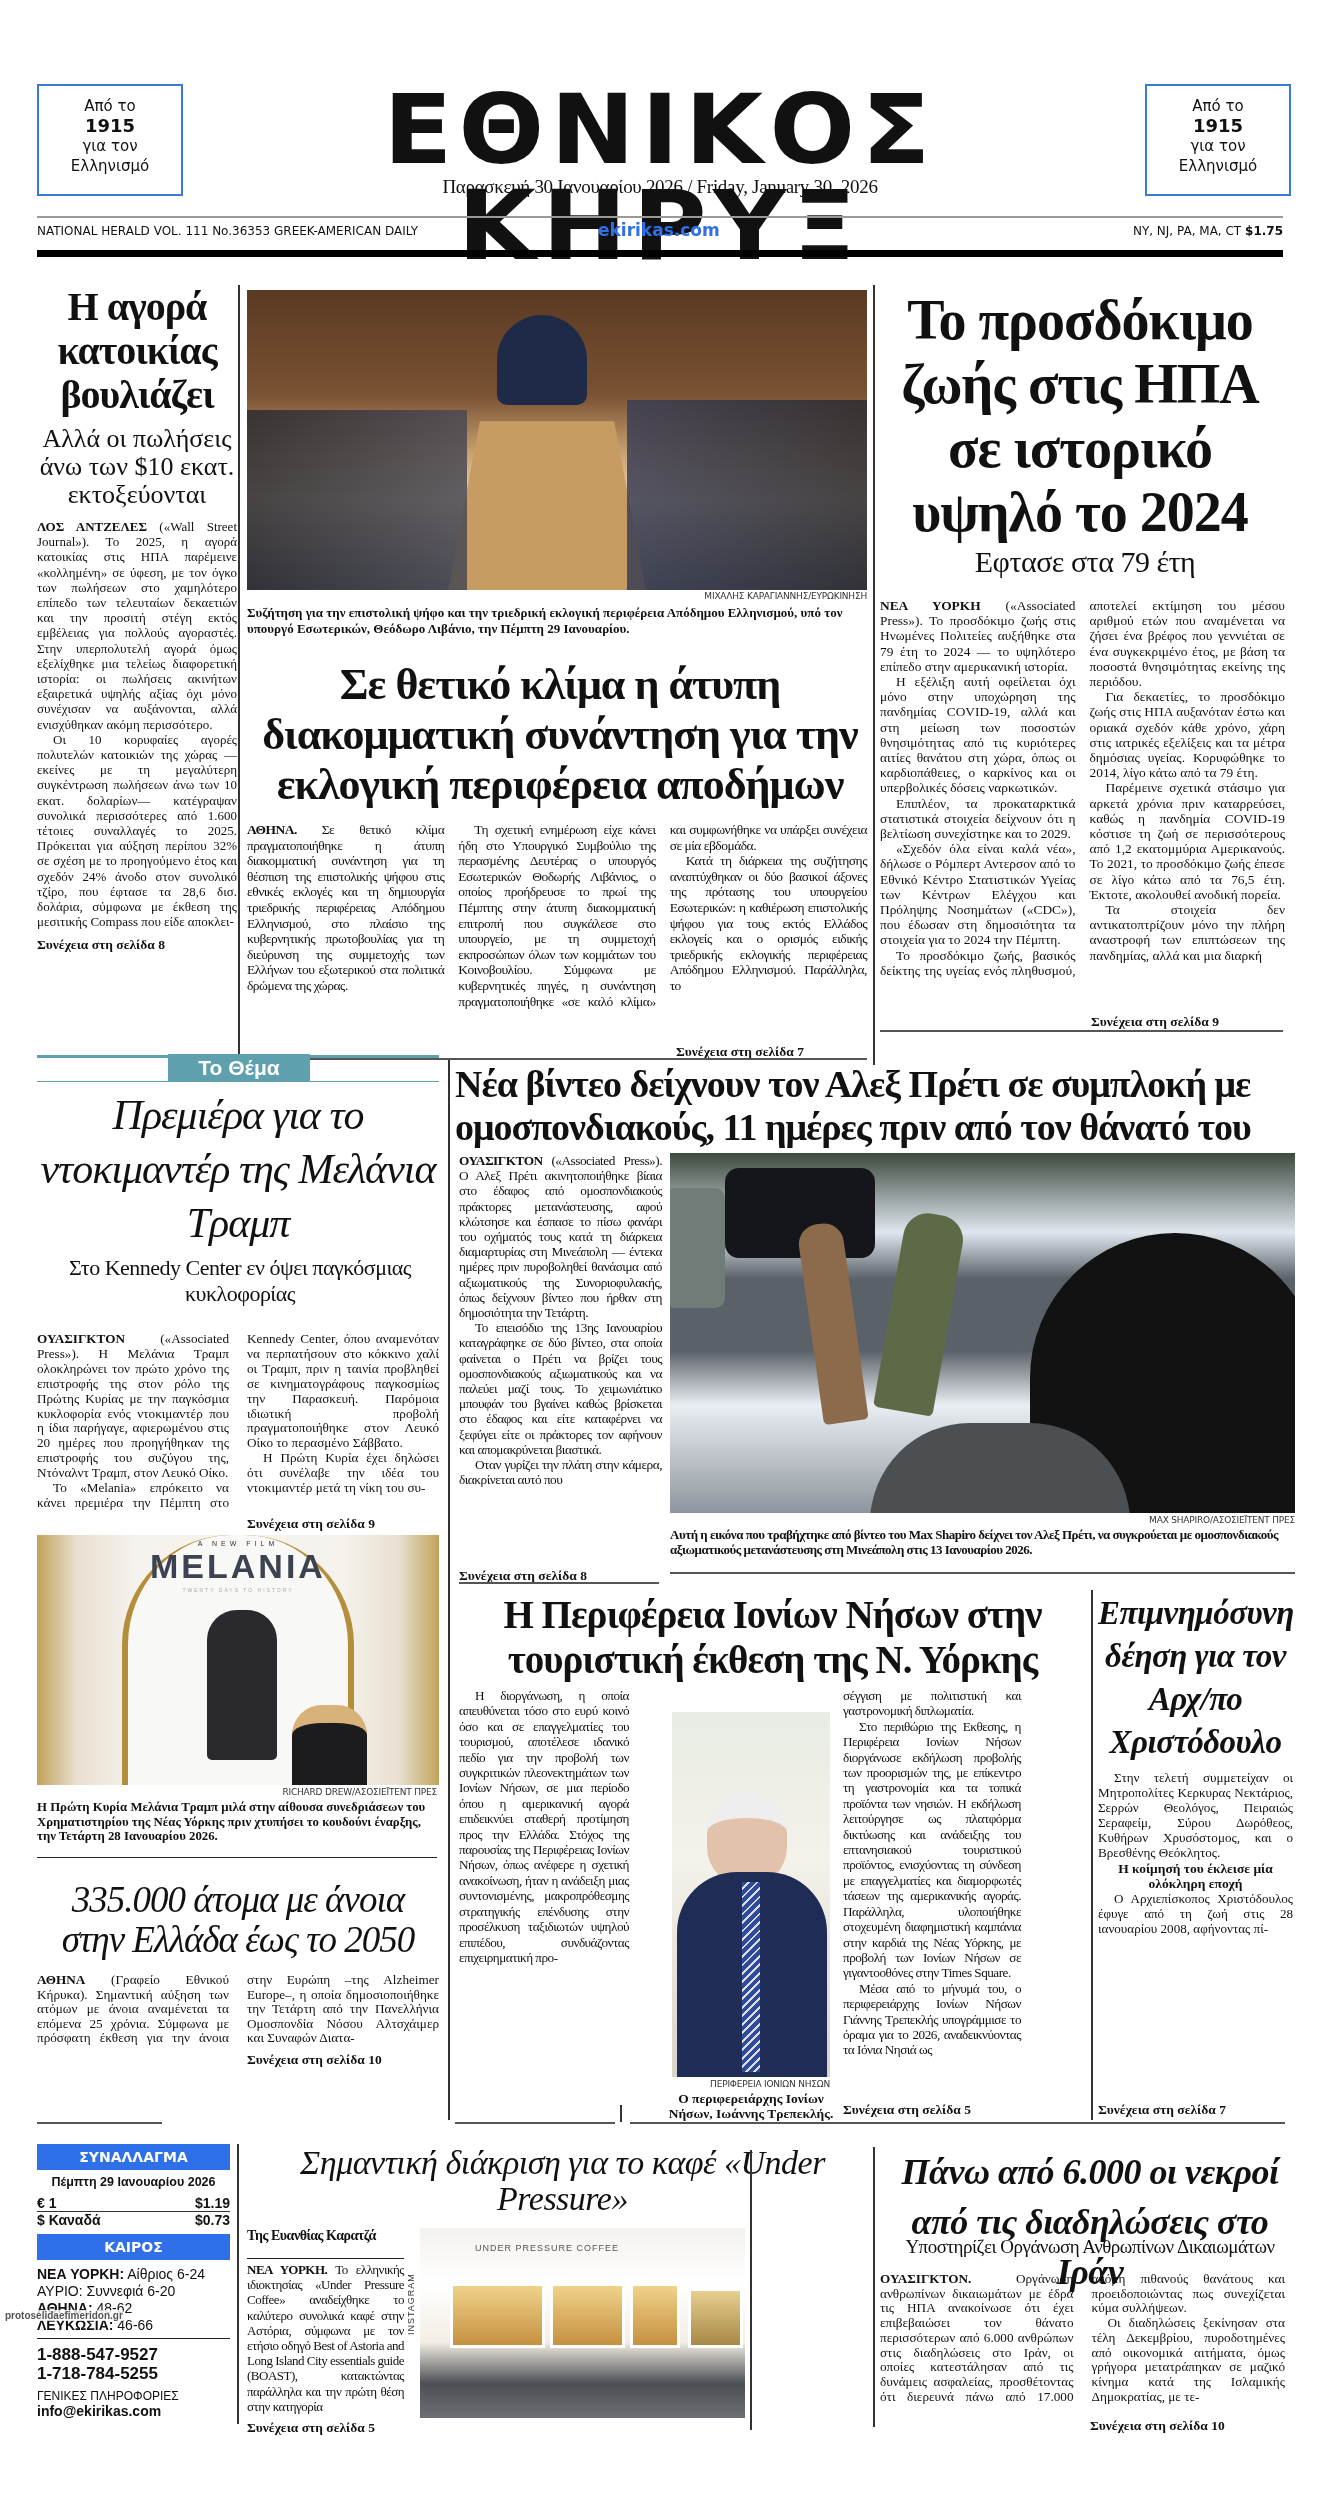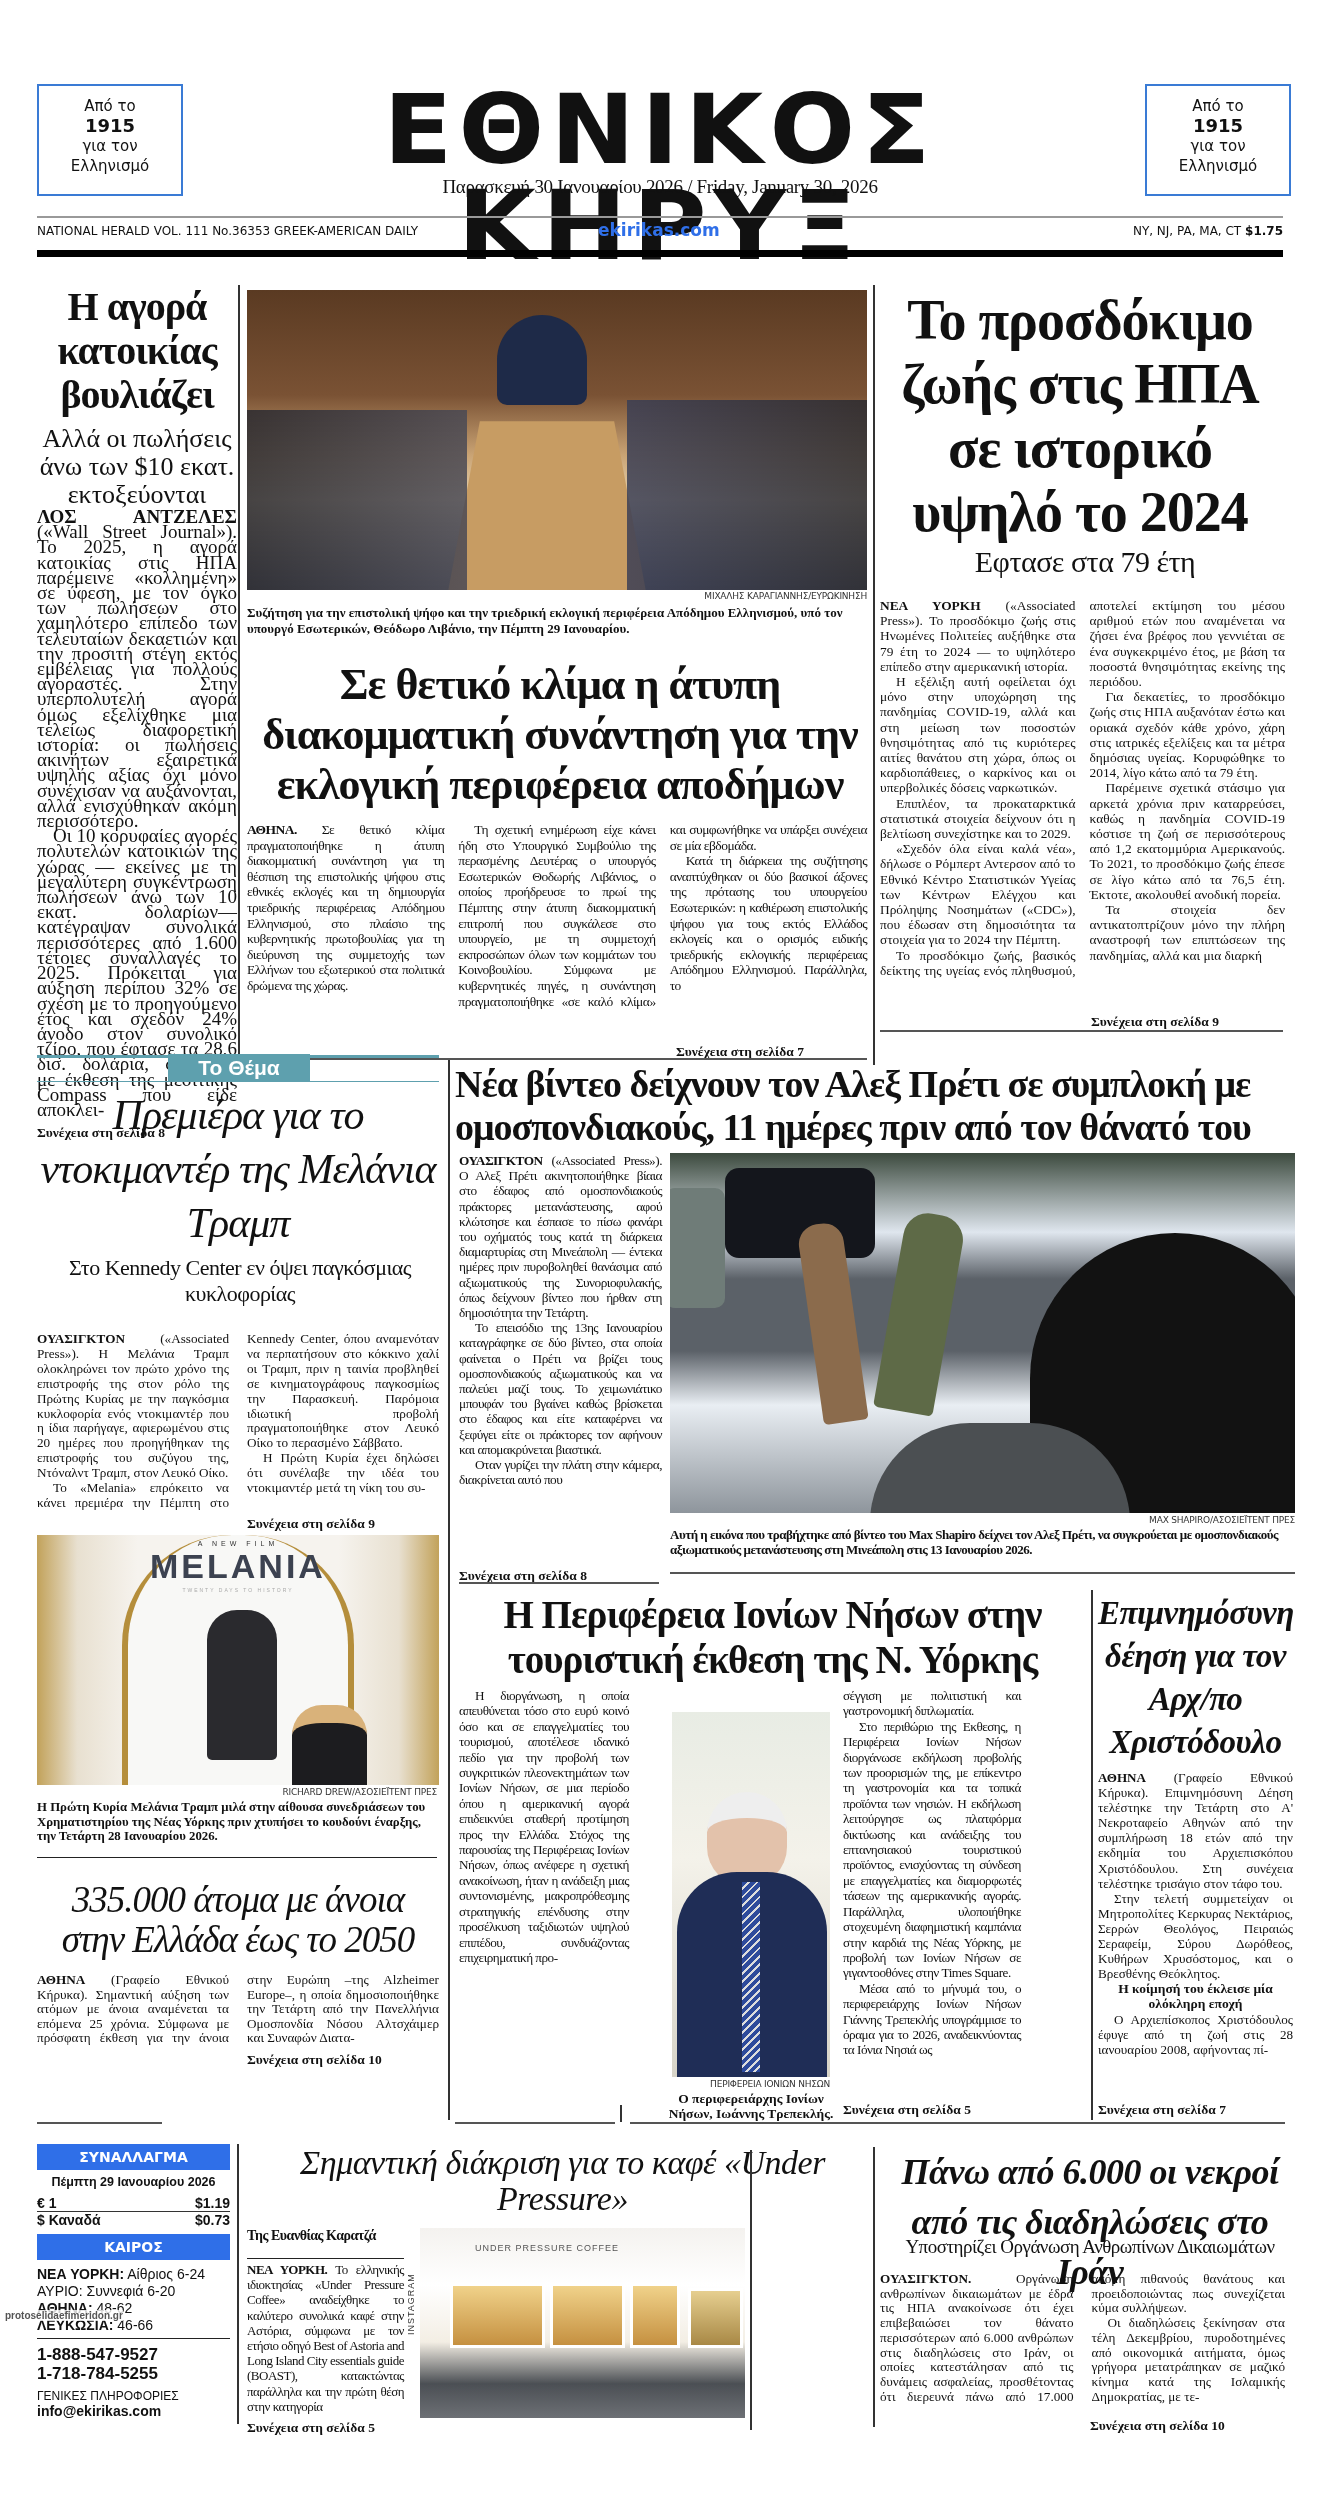--- a/index.html
+++ b/index.html
@@ -52,21 +52,21 @@
 <div class="abs infobar" style="left:598px;top:220px;font-size:17px;font-weight:bold;color:#2f6fe8;">ekirikas.com</div>
 <div class="abs infobar" style="right:37px;top:224px;">
   <span>NY, NJ, PA, MA, CT</span>
   <b>$1.75</b>
 </div>
 <div class="abs rule-thick" style="left:37px;top:250px;width:1246px;"></div>
 
 <div class="abs" style="left:37px;top:285px;width:200px;">
   <div class="hl" style="font-size:40px;line-height:44px;">Η αγορά κατοικίας βουλιάζει</div>
   <div style="font-size:26px;text-align:center;line-height:28px;margin-top:8px;">Αλλά οι πωλήσεις άνω των $10 εκατ. εκτοξεύονται</div>
-  <div class="body" style="font-size:19px;line-height:15.2px;">
+  <div class="body" style="margin-top:10px;font-size:13px;line-height:15.2px;">
     <p class="first"><b>ΛΟΣ ΑΝΤΖΕΛΕΣ</b> <span>(«Wall Street Journal»). Το 2025, η αγορά κατοικίας στις ΗΠΑ παρέμεινε «κολλημένη» σε ύφεση, με τον όγκο των πωλήσεων στο χαμηλότερο επίπεδο των τελευταίων δεκαετιών και την προσιτή στέγη εκτός εμβέλειας για πολλούς αγοραστές. Στην υπερπολυτελή αγορά όμως εξελίχθηκε μια τελείως διαφορετική ιστορία: οι πωλήσεις ακινήτων εξαιρετικά υψηλής αξίας όχι μόνο συνέχισαν να αυξάνονται, αλλά ενισχύθηκαν ακόμη περισσότερο.</span></p>
     <p>Οι 10 κορυφαίες αγορές πολυτελών κατοικιών της χώρας — εκείνες με τη μεγαλύτερη συγκέντρωση πωλήσεων άνω των 10 εκατ. δολαρίων— κατέγραψαν συνολικά περισσότερες από 1.600 τέτοιες συναλλαγές το 2025. Πρόκειται για αύξηση περίπου 32% σε σχέση με το προηγούμενο έτος και σχεδόν 24% άνοδο στον συνολικό τζίρο, που έφτασε τα 28,6 δισ. δολάρια, σύμφωνα με έκθεση της μεσιτικής Compass που είδε αποκλει-</p>
   </div>
   <div class="cont">Συνέχεια στη σελίδα 8</div>
 </div>
 <div class="abs vline" style="left:238px;top:285px;height:780px;"></div>
 <div class="abs hline" style="left:37px;top:1055px;width:196px;"></div>
 
 <div class="abs photo" style="left:247px;top:290px;width:620px;height:300px;background:linear-gradient(180deg,#5a3a22 0%,#7a5234 35%,#c9a374 55%,#e8d4b0 70%,#5b5d66 100%);">
   <div style="position:absolute;left:250px;top:25px;width:90px;height:90px;border-radius:45px 45px 10px 10px;background:#1e2a48;"></div>
@@ -169,21 +169,20 @@
 <div class="abs body cond" style="left:843px;top:1688px;width:178px;font-size:13.2px;line-height:15.4px;">
   <p class="first">σέγγιση με πολιτιστική και γαστρονομική διπλωματία.</p>
   <p>Στο περιθώριο της Εκθεσης, η Περιφέρεια Ιονίων Νήσων διοργάνωσε εκδήλωση προβολής των προορισμών της, με επίκεντρο τη γαστρονομία και τα τοπικά προϊόντα των νησιών. Η εκδήλωση λειτούργησε ως πλατφόρμα δικτύωσης και ανάδειξης του επτανησιακού τουριστικού προϊόντος, ενισχύοντας τη σύνδεση με επαγγελματίες και διαμορφωτές τάσεων της αμερικανικής αγοράς. Παράλληλα, υλοποιήθηκε στοχευμένη διαφημιστική καμπάνια στην καρδιά της Νέας Υόρκης, με προβολή των Ιονίων Νήσων σε γιγαντοοθόνες στην Times Square.</p>
   <p>Μέσα από το μήνυμά του, ο περιφερειάρχης Ιονίων Νήσων Γιάννης Τρεπεκλής υπογράμμισε το όραμα για το 2026, αναδεικνύοντας τα Ιόνια Νησιά ως</p>
 </div>
 <div class="abs cont" style="left:843px;top:2094px;">Συνέχεια στη σελίδα 5</div>
 <div class="abs vline" style="left:1091px;top:1590px;height:530px;"></div>
 
 <div class="abs italic cond" style="left:1098px;top:1592px;width:195px;font-size:33px;line-height:43px;text-align:center;font-weight:bold;">Επιμνημόσυνη δέηση για τον Αρχ/πο Χριστόδουλο</div>
 <div class="abs body" style="left:1098px;top:1770px;width:195px;font-size:13.1px;line-height:15.1px;">
-  <p class="first"><b>ΑΘΗΝΑ</b> <span>(Γραφείο Εθνικού Κήρυκα). Επιμνημόσυνη Δέηση τελέστηκε την Τετάρτη στο Α' Νεκροταφείο Αθηνών από την συμπλήρωση 18 ετών από την εκδημία του Αρχιεπισκόπου Χριστόδουλου. Στη συνέχεια τελέστηκε τρισάγιο στον τάφο του.</span></p>
   <p>Στην τελετή συμμετείχαν οι Μητροπολίτες Κερκυρας Νεκτάριος, Σερρών Θεολόγος, Πειραιώς Σεραφείμ, Σύρου Δωρόθεος, Κυθήρων Χρυσόστομος, και ο Βρεσθένης Θεόκλητος.</p>
   <div style="font-weight:bold;text-align:center;font-size:13.5px;">Η κοίμησή του έκλεισε μία ολόκληρη εποχή</div>
   <p>Ο Αρχιεπίσκοπος Χριστόδουλος έφυγε από τη ζωή στις 28 ιανουαρίου 2008, αφήνοντας πί-</p>
 </div>
 <div class="abs cont" style="left:1098px;top:2094px;">Συνέχεια στη σελίδα 7</div>
 
 <div class="abs hline" style="left:455px;top:2122px;width:160px;"></div>
 <div class="abs vline" style="left:620px;top:2105px;height:17px;"></div>
 <div class="abs hline" style="left:630px;top:2122px;width:655px;"></div>
 

